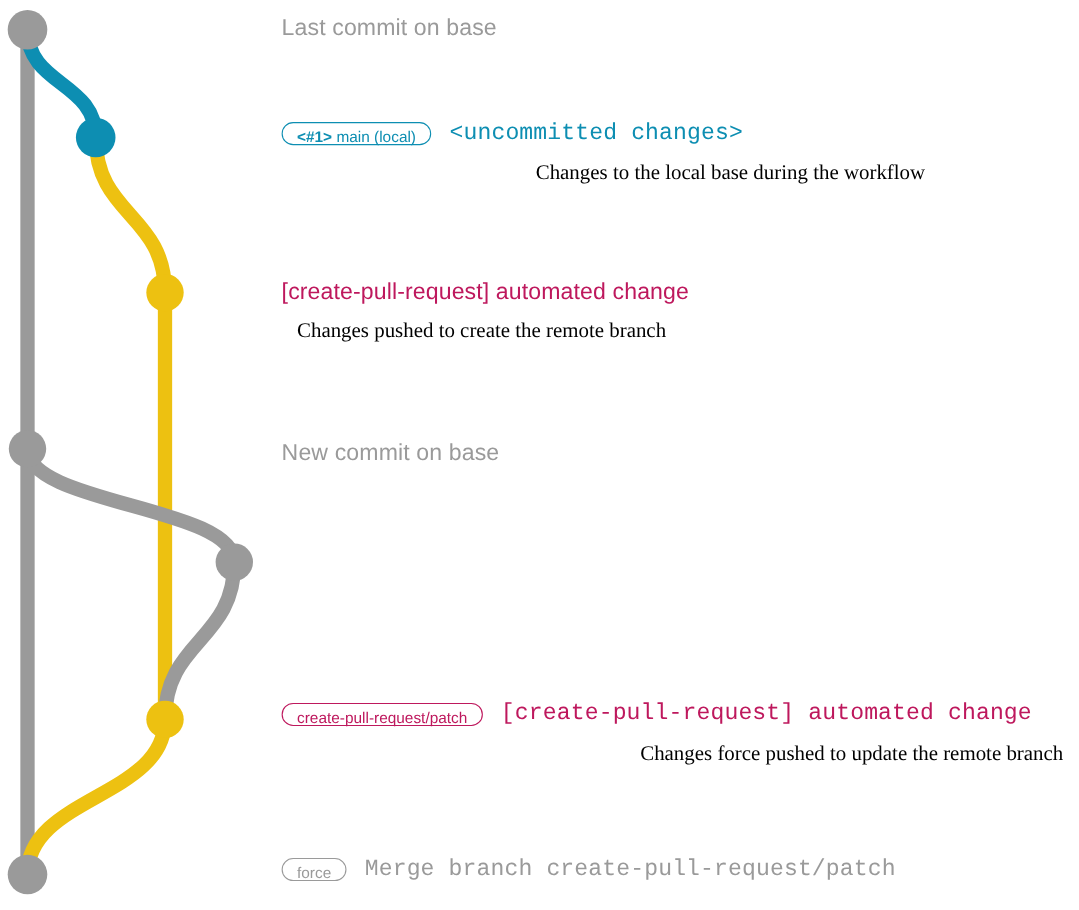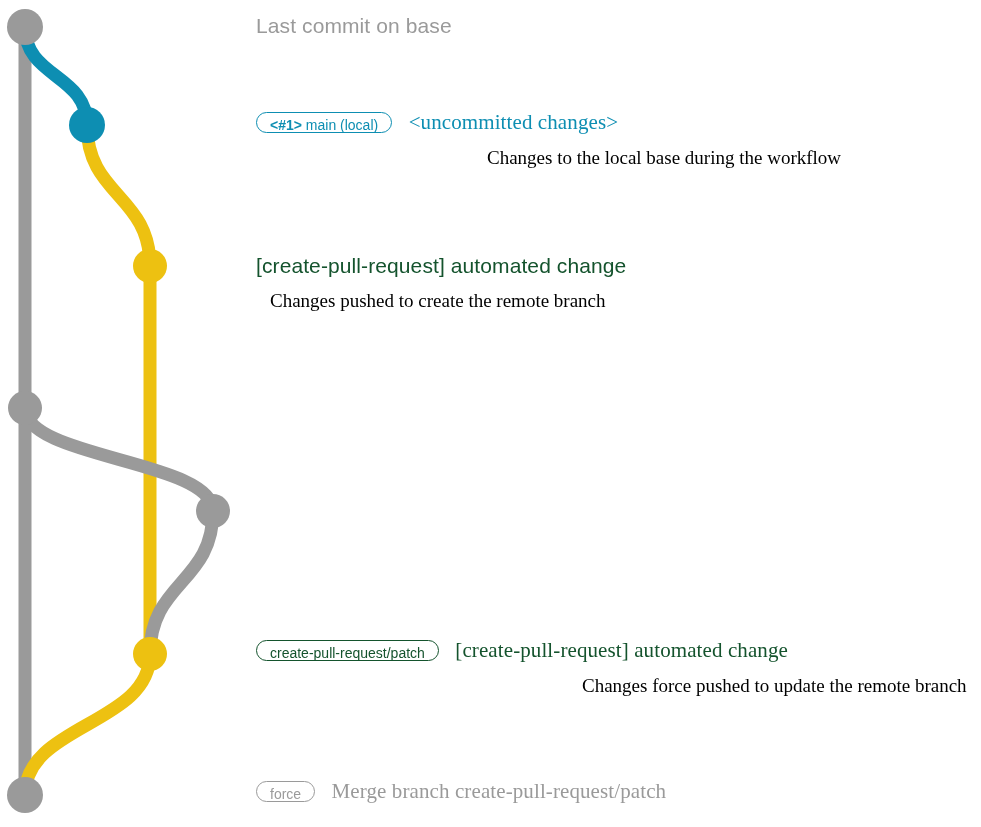--- a/index.html
+++ b/index.html
@@ -52,21 +52,21 @@
     font-family: "Liberation Sans", sans-serif;
     vertical-align: middle;
   }
   .badge .b-strong { font-weight: bold; }
   .badge .b-normal { font-weight: normal; }
 
   
   .subject {
     display: inline-block;
     font-size: 21px;
-    font-family: Liberation Serif, serif;
+    font-family: Liberation Mono, monospace;
     vertical-align: middle;
     margin-left: 12px;
     letter-spacing: 0.1px;
   }
   .subject-solo {
     font-size: 21px;
     font-family: "Liberation Sans", sans-serif;
     letter-spacing: 0.1px;
   }
 
@@ -74,21 +74,21 @@
   .desc {
     position: absolute;
     font-family: "Liberation Serif", serif;
     font-size: 19px;
     color: #000000;
     white-space: nowrap;
   }
 
   
   .c-blue   { color: #0d8eb2; }
-  .c-yellow { color: #14532d; }
+  .c-yellow { color: #be185d; }
   .c-gray   { color: #9a9a9a; }
 </style>
 </head>
 <body>
 
 <svg id="graph-svg" viewBox="0 0 981 827">
   <g fill="none" stroke-linecap="round" stroke-width="13">
 
     <path stroke="#9a9a9a" d="M 25 27 L 25 408"></path>
     <path stroke="#9a9a9a" d="M 25 408 L 25 795"></path>
@@ -127,20 +127,23 @@
     <span class="badge c-blue"><span class="b-strong">&lt;#1&gt;</span><span class="b-normal"> main (local)</span></span>
     <span class="subject c-blue">&lt;uncommitted changes&gt;</span>
   </div>
   <div class="desc" style="left:487px; top:147px;">Changes to the local base during the workflow</div>
 
   <div class="row" style="left:256px; top:254px;">
     <span class="subject-solo c-yellow">[create-pull-request] automated change</span>
   </div>
   <div class="desc" style="left:270px; top:290px;text-align:right;">Changes pushed to create the remote branch</div>
 
+  <div class="row" style="left:256px; top:400px;">
+    <span class="caption c-gray">New commit on base</span>
+  </div>
 
 
   <div class="row" style="left:256px; top:638px;">
     <span class="badge c-yellow"><span class="b-strong"></span><span class="b-normal">create-pull-request/patch</span></span>
     <span class="subject c-yellow">[create-pull-request] automated change</span>
   </div>
   <div class="desc" style="left:582px; top:675px;">Changes force pushed to update the remote branch</div>
 
   <div class="row" style="left:256px; top:779px;">
     <span class="badge c-gray"><span class="b-strong"></span><span class="b-normal">force</span></span>

